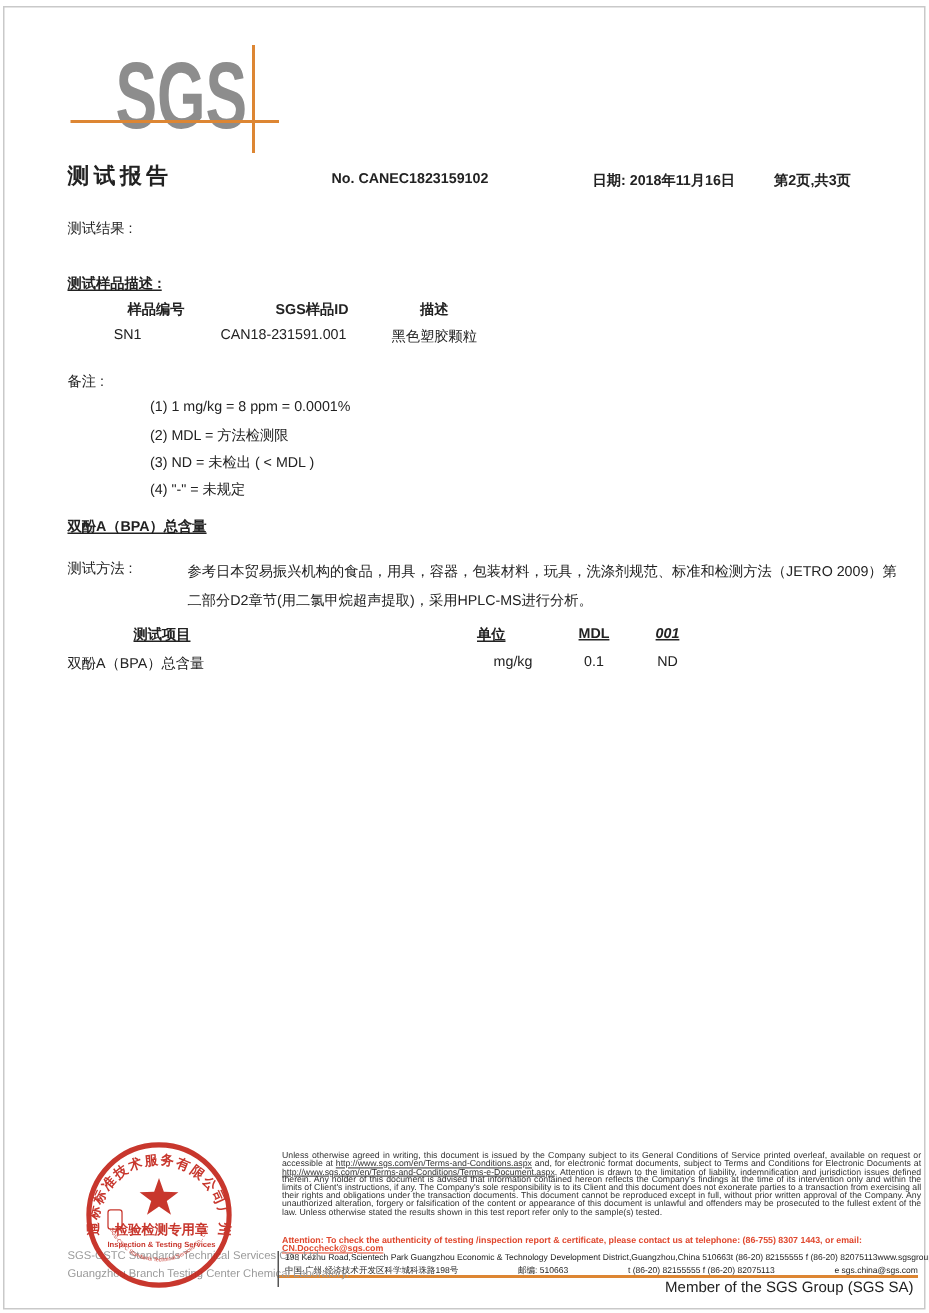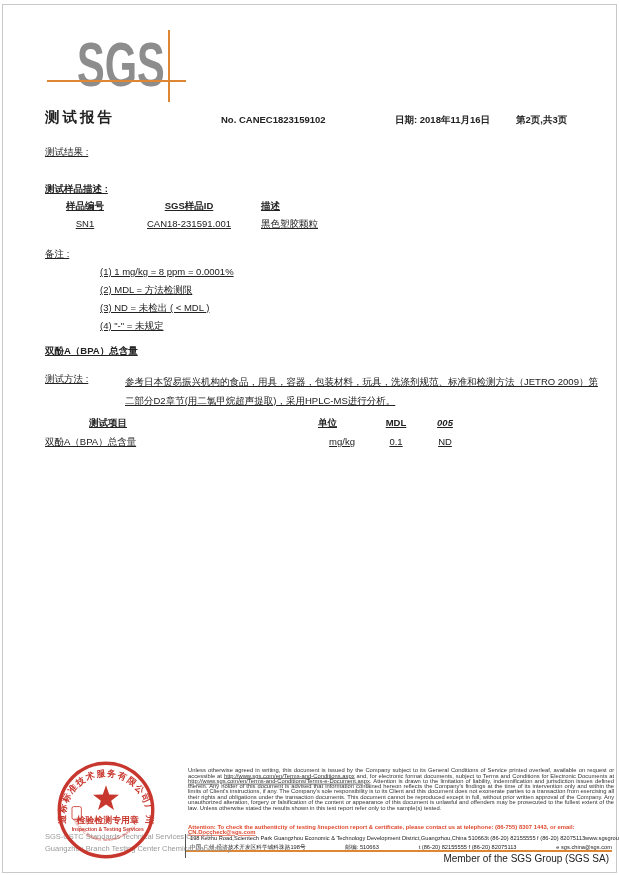--- a/index.html
+++ b/index.html
@@ -13,29 +13,29 @@
   .cross-v { position:absolute; left:168px; top:30px; width:2px; height:72px; background:#dd8633; }
   .cross-h { position:absolute; left:47px; top:80px; width:139px; height:2px; background:#dd8633; }
 
   
   .doc-title { position:absolute; left:45px; top:108px; font-size:14.5px; font-weight:bold; letter-spacing:3px; }
   .hdr { font-size:9.5px; font-weight:600; }
   .report-no { left:221px; top:114px; }
   .report-date { left:379px; top:114px;margin-left:16px; }
   .report-pages { left:516px; top:114px; }
 
-  .body-txt { font-size:9.5px;text-decoration:underline; }
+  .body-txt { font-size:9.5px; }
   .bold { font-weight:bold; }
   .uline { text-decoration:underline; }
 
   .results-label { left:45px; top:146px; }
   .sample-heading { left:45px; top:162px;margin-top:21px; }
 
   .sample-table { left:45px; top:200px; }
-  .sample-table .row { display:flex; margin-bottom:5px; }
+  .sample-table .row { display:flex; margin-bottom:5px;justify-content:center; }
   .sample-table .c1 { width:80px; text-align:center; }
   .sample-table .c2 { width:128px; text-align:center; }
   .sample-table .c3 { margin-left:8px; text-align:left; }
 
   .remarks-label { left:45px; top:248px; }
   .remarks { left:100px; top:266px; }
   .remarks div { height:18px; }
 
   .bpa-heading { left:45px; top:345px; }
   .method-label { left:45px; top:373px; }
@@ -109,21 +109,21 @@
     <div>(4) "-" = 未规定</div>
   </div>
 
   <div class="abs body-txt bold uline bpa-heading">双酚A（BPA）总含量</div>
   <div class="abs body-txt method-label">测试方法 :</div>
   <div class="abs body-txt method-text">参考日本贸易振兴机构的食品，用具，容器，包装材料，玩具，洗涤剂规范、标准和检测方法（JETRO 2009）第二部分D2章节(用二氯甲烷超声提取)，采用HPLC-MS进行分析。</div>
 
   <div class="abs body-txt bold uline rt-item-h">测试项目</div>
   <div class="abs body-txt bold uline rt-unit-h">单位</div>
   <div class="abs body-txt bold uline rt-mdl-h">MDL</div>
-  <div class="abs body-txt bold uline rt-001-h">005</div>
+  <div class="abs body-txt bold uline rt-001-h">001</div>
   <div class="abs body-txt rt-item">双酚A（BPA）总含量</div>
   <div class="abs body-txt rt-unit">mg/kg</div>
   <div class="abs body-txt rt-mdl">0.1</div>
   <div class="abs body-txt rt-001">ND</div>
 
   <div class="abs stamp">
     <svg viewBox="0 0 120 120" xmlns="http://www.w3.org/2000/svg">
       <defs>
         <path id="arcTop" d="M 13,78 A 48,48 0 1 1 107,78" fill="none"></path>
         <path id="arcBot" d="M 21,70 A 42,42 0 0 0 99,70" fill="none"></path>

